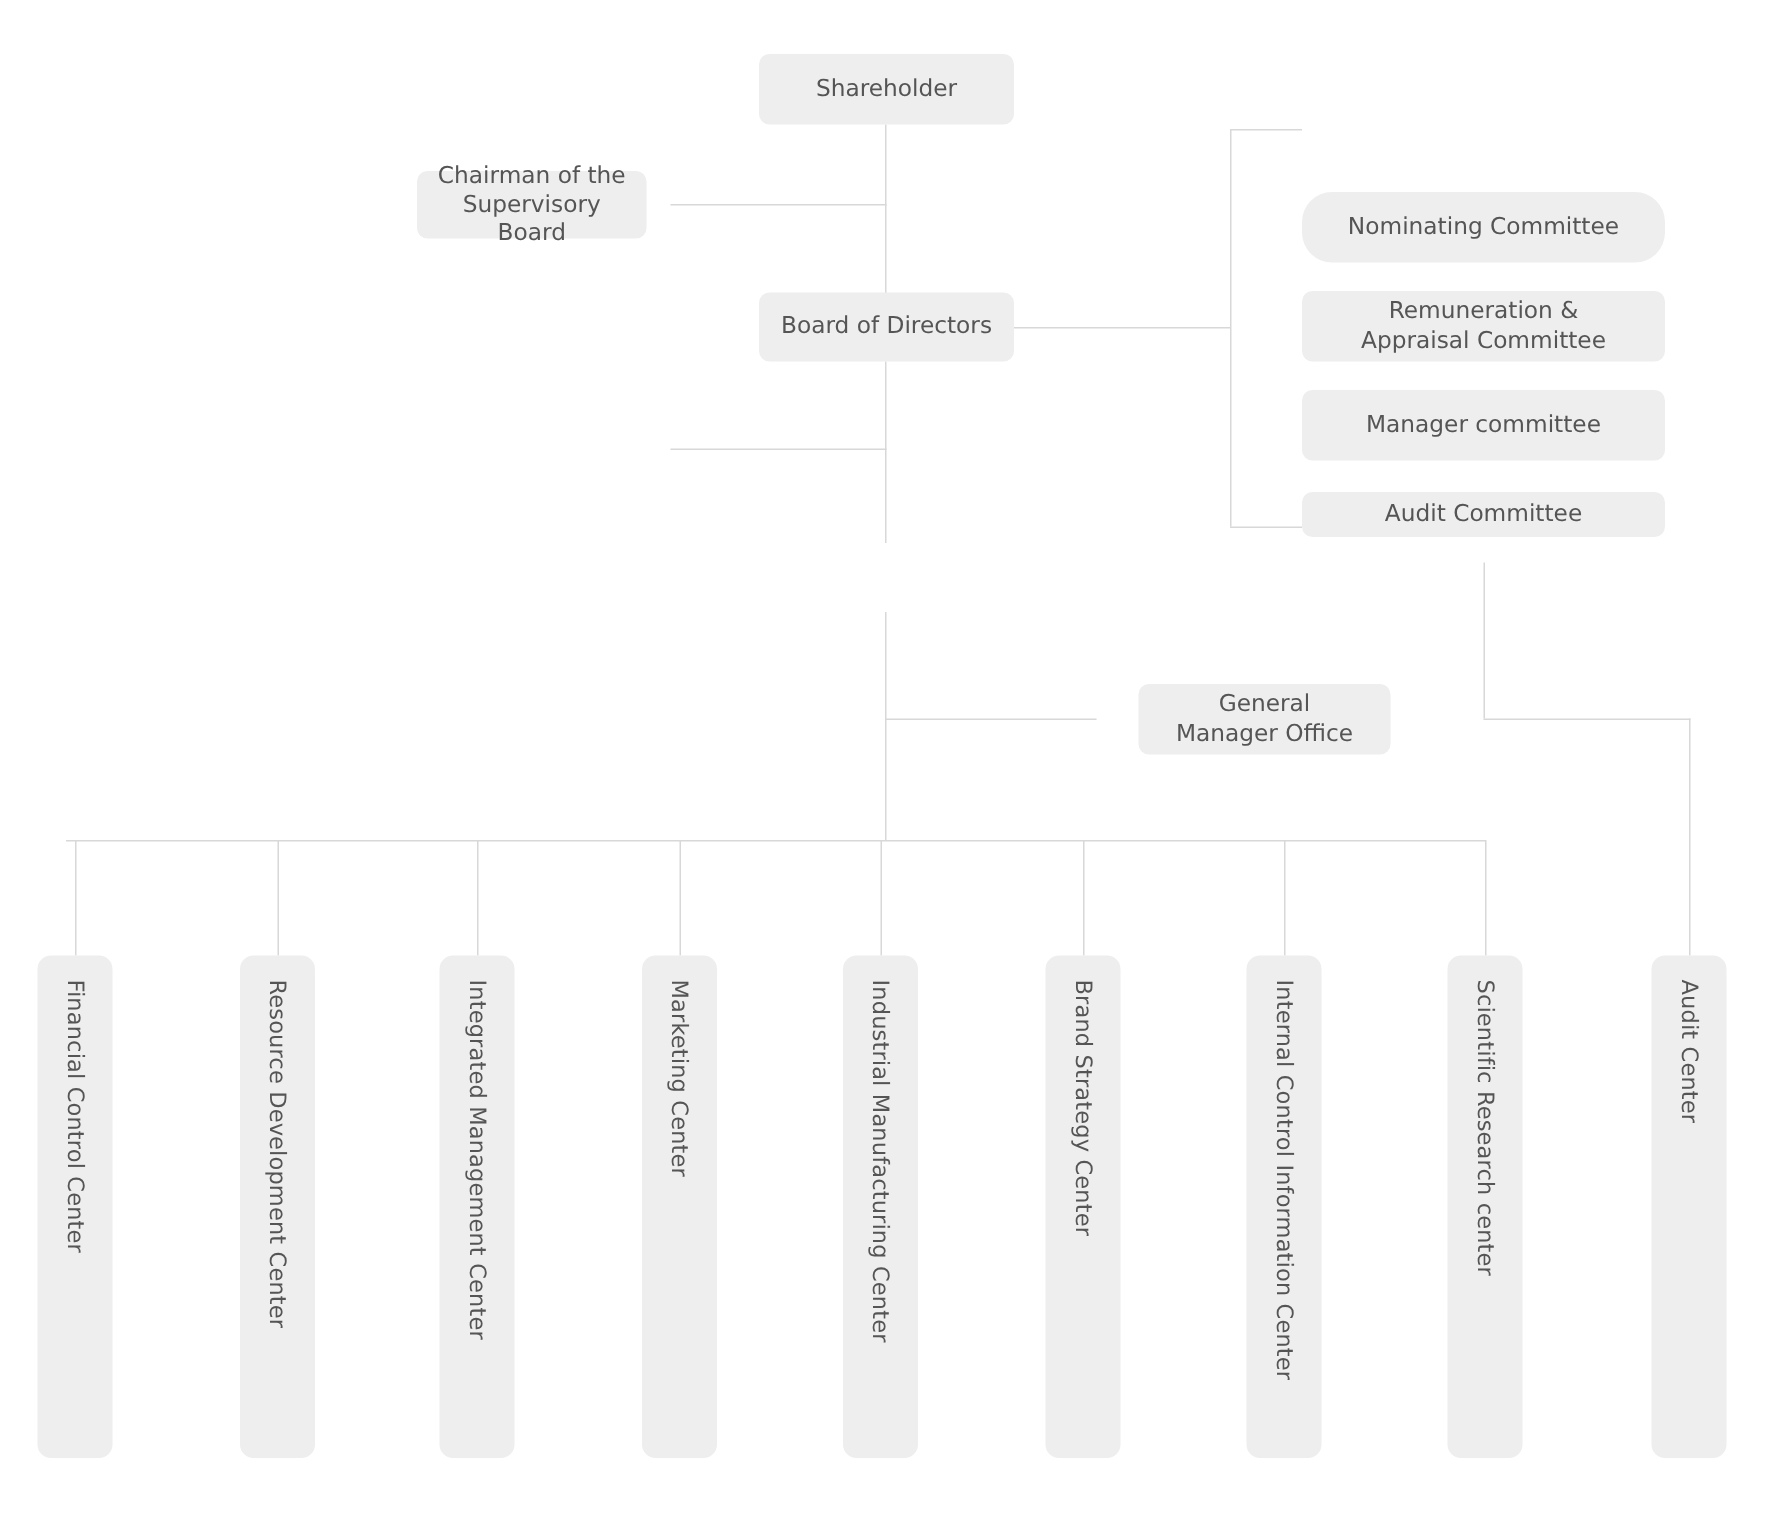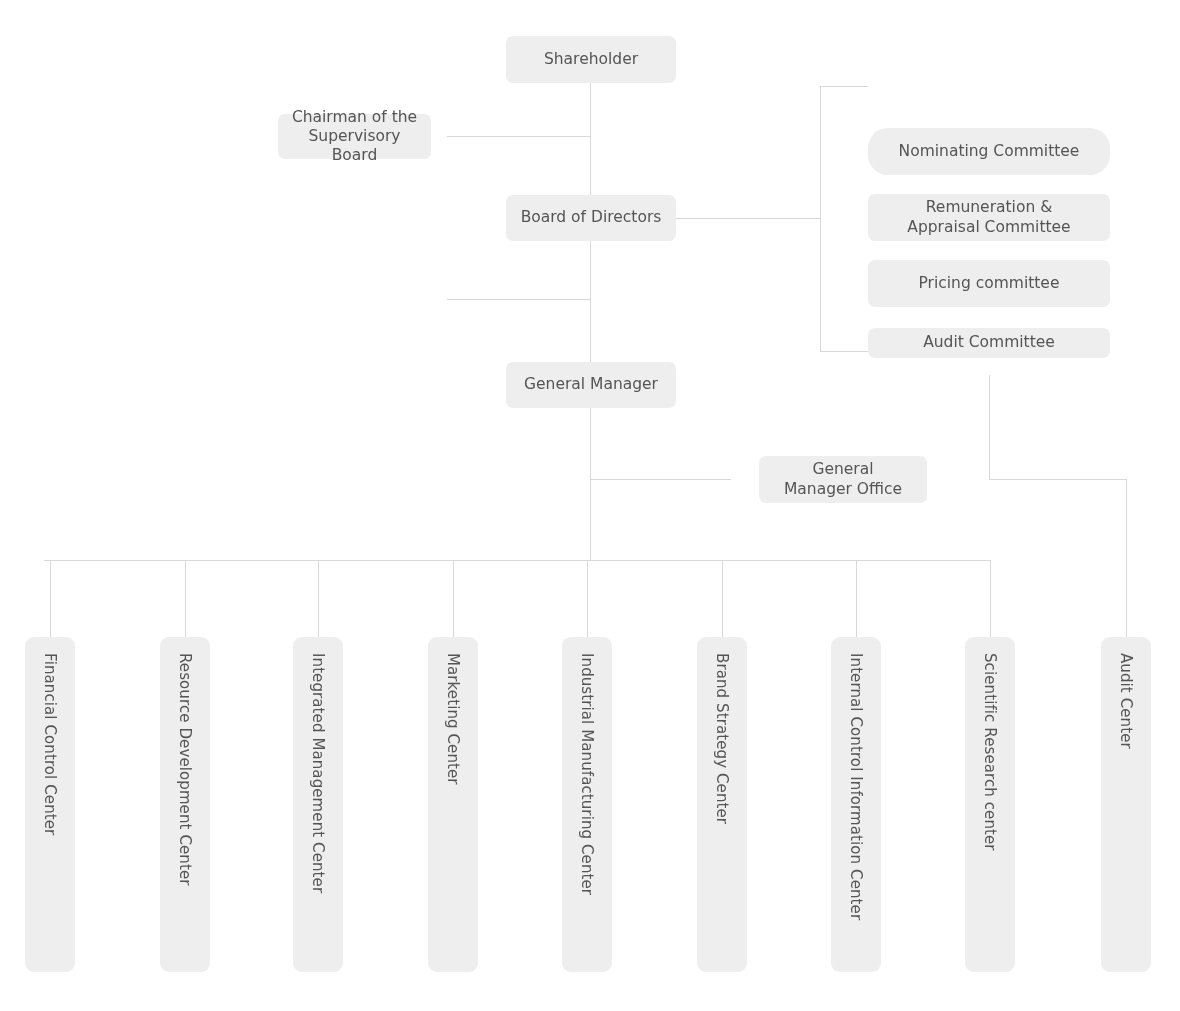--- a/index.html
+++ b/index.html
@@ -111,38 +111,35 @@
   <div class="node" style="left:278px; top:114px; width:153px; height:45px;">
     <span>Chairman of the
 Supervisory Board</span>
   </div>
 
   <div class="node" style="left:506px; top:195px; width:170px; height:46px;">
     <span>Board of Directors</span>
   </div>
 
 
-  <div class="node" style="left:506px; top:362px; width:170px; height:46px;">
-    <span>General Manager</span>
-  </div>
 
   <div class="node" style="left:731px; top:456px; width:168px; height:47px;margin-left:28px;">
     <span>General
 Manager Office</span>
   </div>
 
   <div class="node" style="left:868px; top:128px; width:242px; height:47px;border-radius:20px;">
     <span>Nominating Committee</span>
   </div>
   <div class="node" style="left:840px; top:194px; width:242px; height:47px;margin-left:28px;">
     <span>Remuneration &amp;
 Appraisal Committee</span>
   </div>
   <div class="node" style="left:868px; top:260px; width:242px; height:47px;">
-    <span>Pricing committee</span>
+    <span>Manager committee</span>
   </div>
   <div class="node" style="left:868px; top:328px; width:242px; height:30px;">
     <span>Audit Committee</span>
   </div>
 
   <div class="node vert" style="left:25px; top:637px; width:50px; height:335px;">
     <span class="vlabel">Financial Control Center</span>
   </div>
   <div class="node vert" style="left:160px; top:637px; width:50px; height:335px;">
     <span class="vlabel">Resource Development Center</span>

